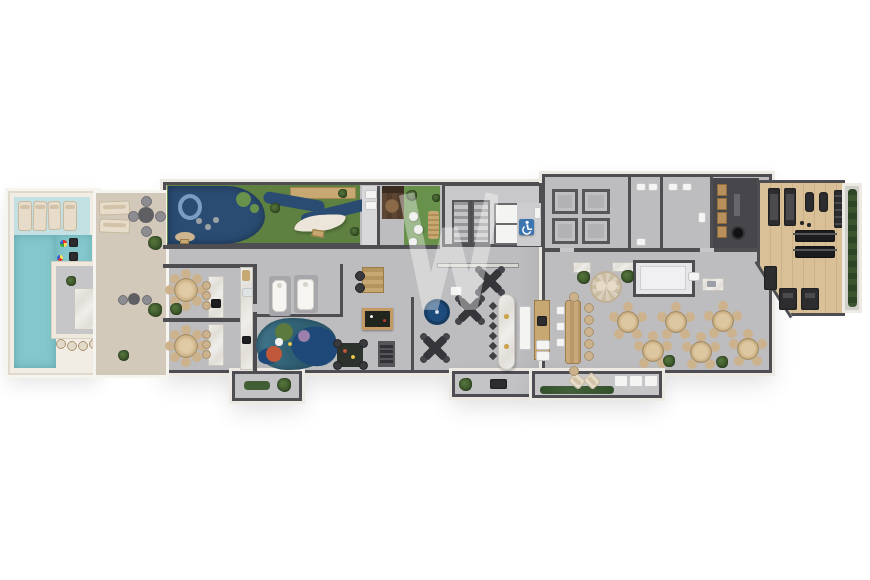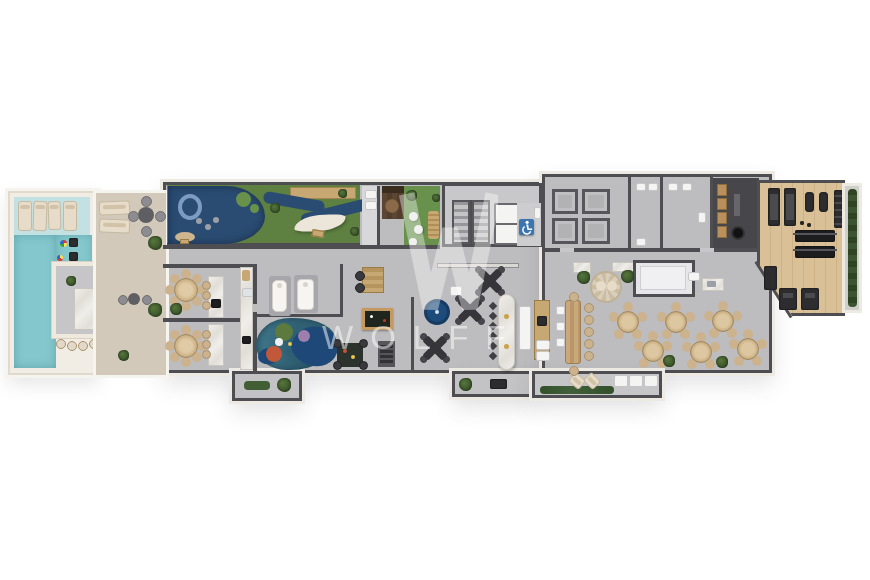--- a/index.html
+++ b/index.html
@@ -348,15 +348,14 @@
       <div class="abs" style="left:4px;top:5px;width:10px;height:5px;background:#4a4a4f;"></div>
     </div>
   <div class="equip" style="left:834px;top:190px;width:9px;height:38px;background:repeating-linear-gradient(180deg,#2d2d30 0 5px,#4a4a4f 5px 7px);"></div>
 
   <div class="abs" style="left:845px;top:186px;width:14px;height:124px;background:#cfcfc9;box-shadow:0 0 0 3px var(--frame,#eceae3);"></div>
   <div class="abs" style="left:848px;top:189px;width:9px;height:118px;background:repeating-linear-gradient(180deg,#2f4424 0 6px,#3c5530 6px 12px);border-radius:4px;"></div>
 
   <svg viewBox="0 0 100 130" style="position:absolute;left:398px;top:190px;width:100px;height:128px;opacity:.9;">
     <path d="M8 4 L32 120 L52 40 L72 120 L96 4" fill="none" stroke="rgba(255,255,255,0.42)" stroke-width="16" stroke-linejoin="miter"></path>
   </svg>
-  <div class="wm-text" style="left:322px;top:319px;">WOLFF</div>
 
 </div>
 
 </body></html>

